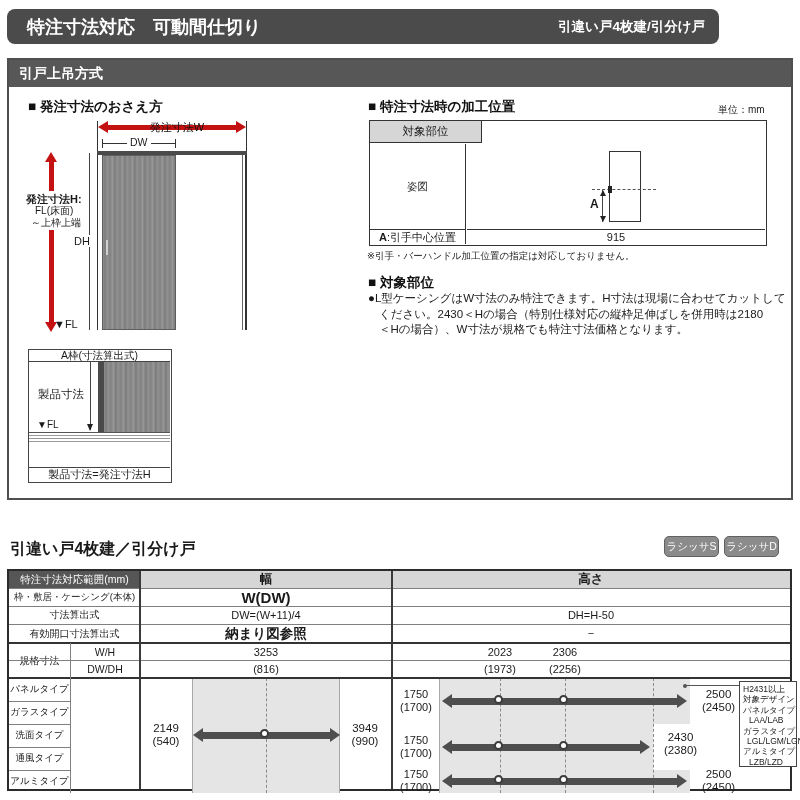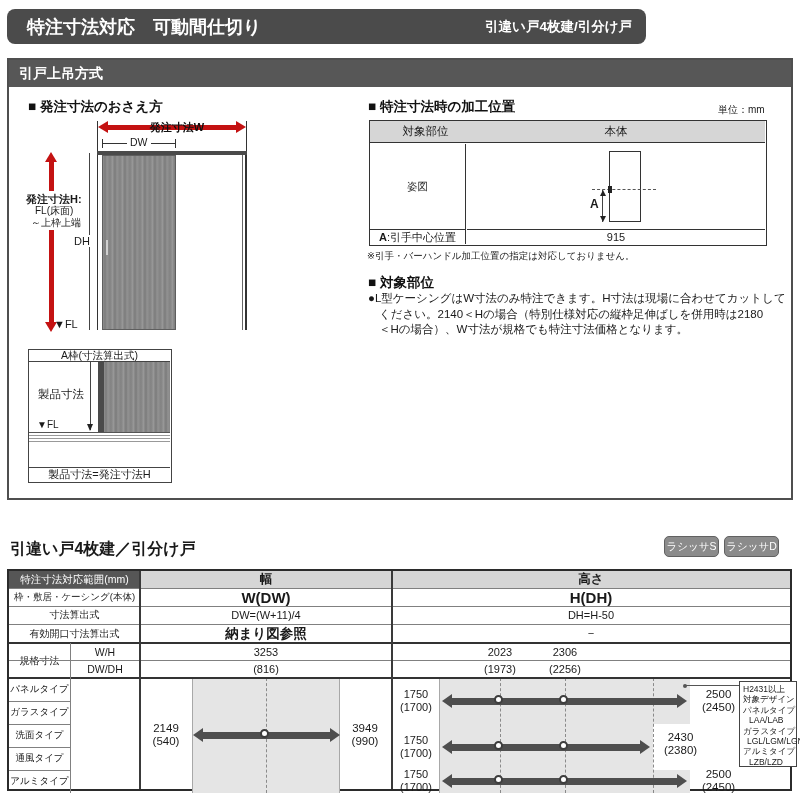--- a/index.html
+++ b/index.html
@@ -35,33 +35,33 @@
   .num2{line-height:13px;font-size:11.5px;text-align:center;}
   .small-cell{font-size:10px;}
   .arrow-down:after{content:"";position:absolute;bottom:-1px;left:-3px;border-left:3.5px solid transparent;border-right:3.5px solid transparent;border-top:7px solid #222;}
   .dimV{width:1px;background:#444;}
 </style>
 </head>
 <body>
 
 <div class="page">
 
-  <div class="abs banner" style="left:7px;top:9px;width:639px;height:35px;">
+  <div class="abs banner" style="left:7px;top:9px;width:712px;height:35px;">
     <div class="abs" style="left:20px;top:0;height:35px;display:flex;align-items:center;font-size:18px;font-weight:bold;">特注寸法対応　可動間仕切り</div>
     <div class="abs" style="right:14px;top:0;height:35px;display:flex;align-items:center;font-size:13.5px;font-weight:bold;">引違い戸4枚建/引分け戸</div>
   </div>
 
   <div class="abs sec-box" style="left:7px;top:58px;width:786px;height:442px;">
     <div class="abs sec-head" style="left:0;top:0;width:782px;height:27px;">引戸上吊方式</div>
   </div>
 
   <div class="abs blk-title" style="left:28px;top:98px;">■ 発注寸法のおさえ方</div>
 
   <div class="abs redH" style="left:108px;top:125px;width:128px;"></div>
-  <div class="abs cc" style="left:120px;top:120px;width:114px;height:14px;font-size:11px;font-weight:bold;color:#111;">発注寸法W</div>
+  <div class="abs cc" style="left:120px;top:120px;width:114px;height:14px;font-size:11px;font-weight:normal;color:#111;">発注寸法W</div>
   <div class="abs tick" style="left:97px;top:121px;width:1px;height:31px;"></div>
   <div class="abs tick" style="left:246px;top:121px;width:1px;height:31px;"></div>
 
   <div class="abs tick" style="left:102px;top:143px;width:74px;height:1px;"></div>
   <div class="abs tick" style="left:102px;top:139px;width:1px;height:9px;"></div>
   <div class="abs tick" style="left:175px;top:139px;width:1px;height:9px;"></div>
   <div class="abs" style="left:127px;top:136px;background:#fff;padding:0 3px;font-size:10.5px;">DW</div>
 
   <div class="abs" style="left:97px;top:151px;width:150px;height:4px;background:#4a4a4a;"></div>
   <div class="abs tick" style="left:97px;top:155px;width:1px;height:175px;"></div>
@@ -93,57 +93,55 @@
     <div class="abs" style="left:0;top:91px;width:141px;height:1px;background:#999;"></div>
     <div class="abs" style="left:0;top:117px;width:141px;height:1px;background:#444;"></div>
     <div class="abs cc" style="left:0;top:118px;width:141px;height:13px;font-size:11px;">製品寸法=発注寸法H</div>
   </div>
 
   <div class="abs blk-title" style="left:368px;top:98px;">■ 特注寸法時の加工位置</div>
   <div class="abs" style="left:718px;top:103px;font-size:10px;">単位：mm</div>
 
   <div class="abs" style="left:369px;top:120px;width:398px;height:126px;border:1.5px solid #333;background:#fff;">
     <div class="abs cc" style="left:0;top:0;width:112px;height:22px;background:#d6d6d6;font-size:11.5px;border-bottom:1px solid #333;border-right:1px solid #333;">対象部位</div>
-    <div class="abs cc" style="left:97px;top:0;width:298px;height:22px;background:#d6d6d6;font-size:11.5px;border-bottom:1px solid #333;">本体</div>
     <div class="abs cc" style="left:0;top:23px;width:96px;height:85px;font-size:10.5px;border-right:1px solid #333;">姿図</div>
 
     <div class="abs" style="left:239px;top:30px;width:32px;height:71px;border:1.3px solid #333;background:#fff;"></div>
     <div class="abs" style="left:222px;top:68px;width:64px;height:0;border-top:1px dashed #555;"></div>
     <div class="abs" style="left:238px;top:65px;width:4px;height:7px;background:#222;"></div>
     <div class="abs dimV" style="left:232px;top:69px;height:32px;"></div>
     <div class="abs" style="left:229.5px;top:69px;border-left:3px solid transparent;border-right:3px solid transparent;border-bottom:6px solid #222;"></div>
     <div class="abs" style="left:229.5px;top:95px;border-left:3px solid transparent;border-right:3px solid transparent;border-top:6px solid #222;"></div>
     <div class="abs" style="left:220px;top:76px;font-size:12px;font-weight:bold;">A</div>
 
     <div class="abs cc" style="left:0;top:108px;width:96px;height:15px;font-size:11px;border-top:1px solid #333;border-right:1px solid #333;">
       <span style="font-weight:bold;">A</span>
         <span>:引手中心位置</span>
     </div>
     <div class="abs cc" style="left:97px;top:108px;width:298px;height:15px;font-size:11px;border-top:1px solid #333;">915</div>
   </div>
   <div class="abs" style="left:367px;top:250px;font-size:9.5px;">※引手・バーハンドル加工位置の指定は対応しておりません。</div>
 
   <div class="abs blk-title" style="left:368px;top:274px;">■ 対象部位</div>
   <div class="abs" style="left:368px;top:291px;width:420px;font-size:11.5px;line-height:15.5px;white-space:pre-line;padding-left:11px;text-indent:-11px;">●L型ケーシングはW寸法のみ特注できます。H寸法は現場に合わせてカットして
-ください。2140＜Hの場合（特別仕様対応の縦枠足伸ばしを併用時は2180
+ください。2430＜Hの場合（特別仕様対応の縦枠足伸ばしを併用時は2180
 ＜Hの場合）、W寸法が規格でも特注寸法価格となります。</div>
 
   <div class="abs" style="left:10px;top:539px;font-size:16px;font-weight:bold;">引違い戸4枚建／引分け戸</div>
   <div class="abs tab cc" style="left:664px;top:536px;width:55px;height:21px;">ラシッサS</div>
   <div class="abs tab cc" style="left:724px;top:536px;width:55px;height:21px;">ラシッサD</div>
 
   <div class="abs" style="left:7px;top:569px;width:785px;height:222px;border:2px solid #2b2b2b;background:#fff;">
 
     <div class="abs cc" style="left:0;top:0;width:131px;height:17px;background:#565656;color:#fff;font-size:10.5px;">特注寸法対応範囲(mm)</div>
     <div class="abs cc" style="left:131px;top:0;width:252px;height:17px;background:#d6d6d6;font-size:12.5px;font-weight:bold;">幅</div>
     <div class="abs cc" style="left:383px;top:0;width:398px;height:17px;background:#d6d6d6;font-size:12.5px;font-weight:bold;">高さ</div>
 
     <div class="abs cc small-cell" style="left:0;top:17px;width:131px;height:18px;font-size:9.5px;">枠・敷居・ケーシング(本体)</div>
     <div class="abs cc" style="left:131px;top:17px;width:252px;height:18px;font-size:15px;font-weight:bold;">W(DW)</div>
-    <div class="abs cc" style="left:383px;top:17px;width:398px;height:18px;font-size:15px;font-weight:bold;">H(DH)</div>
 
     <div class="abs cc small-cell" style="left:0;top:35px;width:131px;height:18px;">寸法算出式</div>
     <div class="abs cc" style="left:131px;top:35px;width:252px;height:18px;font-size:11px;">DW=(W+11)/4</div>
     <div class="abs cc" style="left:383px;top:35px;width:398px;height:18px;font-size:11px;">DH=H-50</div>
 
     <div class="abs cc small-cell" style="left:0;top:53px;width:131px;height:19px;">有効開口寸法算出式</div>
     <div class="abs cc" style="left:131px;top:53px;width:252px;height:20px;font-size:13.5px;font-weight:bold;">納まり図参照</div>
     <div class="abs cc" style="left:383px;top:53px;width:398px;height:19px;font-size:12px;">－</div>
 
     <div class="abs cc small-cell" style="left:0;top:72px;width:61px;height:35px;">規格寸法</div>

